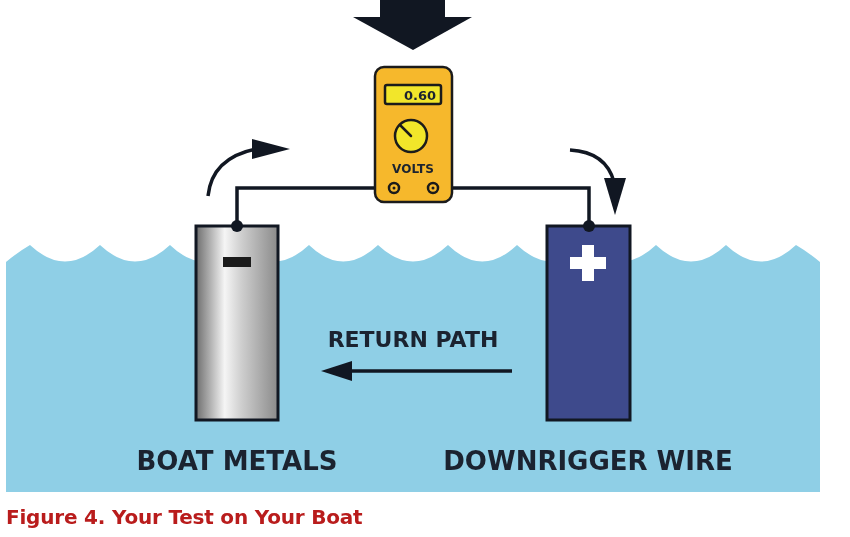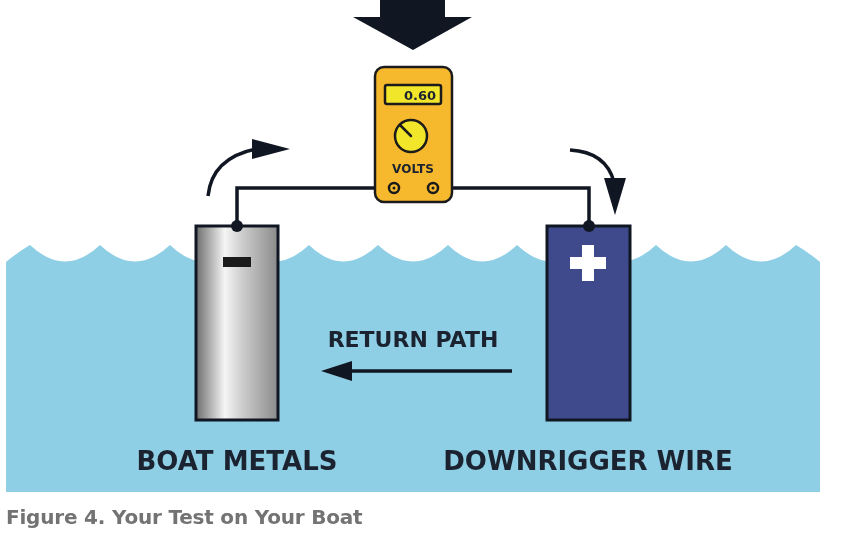--- a/index.html
+++ b/index.html
@@ -2,21 +2,21 @@
 <html><head>
 <meta charset="utf-8">
 <style>
   html, body { margin: 0; padding: 0; background: #ffffff; }
   body { width: 850px; height: 537px; position: relative; overflow: hidden; font-family: "DejaVu Sans", sans-serif; }
   #diagram { position: absolute; left: 0; top: 0; width: 850px; height: 537px; }
   .lbl { font-family: "DejaVu Sans", sans-serif; font-weight: bold; fill: #1b2330; }
   .caption {
     position: absolute; left: 6px; top: 505px;
     font-family: "DejaVu Sans", sans-serif; font-weight: bold; font-size: 20px;
-    color: #737373; letter-spacing: -0.2px; white-space: nowrap;
+    color: #b91c1c; letter-spacing: -0.2px; white-space: nowrap;
   }
 </style>
 </head>
 <body>
 
 <svg id="diagram" viewBox="0 0 850 537" xmlns="http://www.w3.org/2000/svg">
 
   <path fill="#8fcfe6" d="M6 262
        Q18 252 30 245 Q65 278 100 245 Q135 278 170 245 Q204 278 239 245
        Q274 278 309 245 Q343 278 378 245 Q413 278 448 245 Q482 278 517 245

